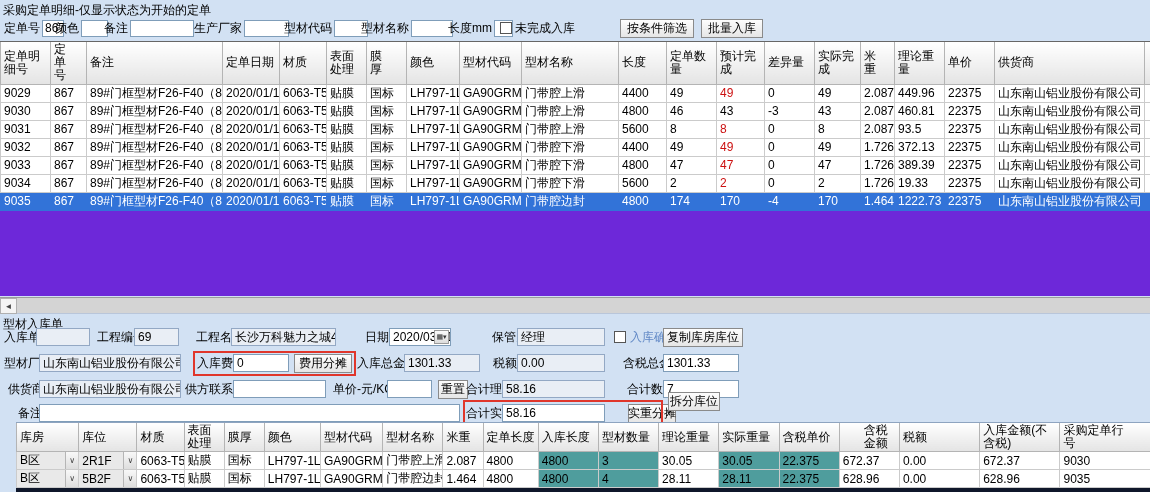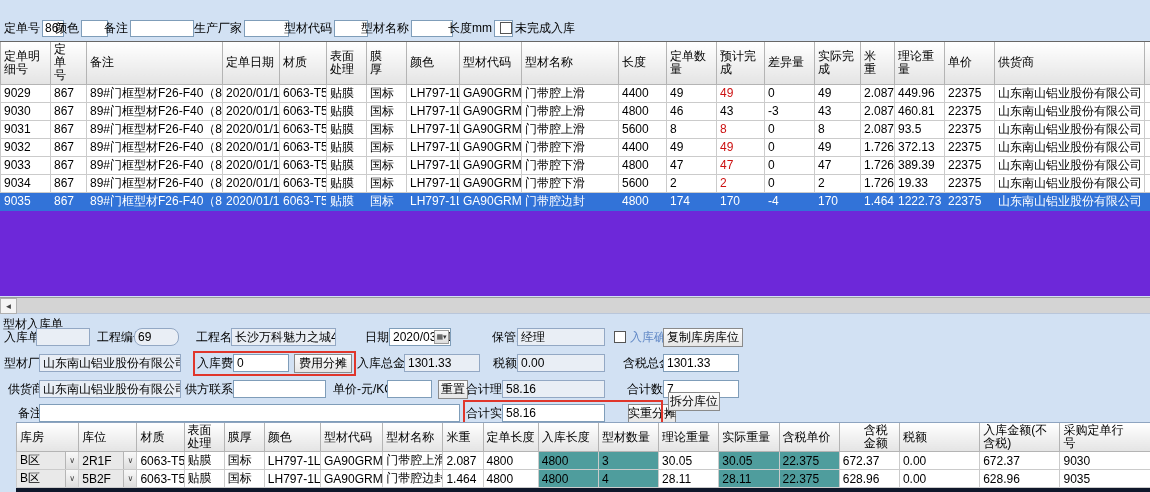--- a/index.html
+++ b/index.html
@@ -92,20 +92,21 @@
   position:absolute; right:0; top:0; width:13px; height:100%;
   background:linear-gradient(#f8f8f8,#dedede); border-left:1px solid #b5b5b5;
   font-size:8px; color:#444; display:flex; align-items:center; justify-content:center;
 }
 </style>
 </head>
 <body>
 
 <div id="stage">
 
+  <div class="app-title">采购定单明细-仅显示状态为开始的定单</div>
 
   <div id="filter-row">
     <div class="f-item" style="left:4px;">
       <span class="f-lbl">定单号</span>
       <span class="f-in" style="width:22px;">867</span>
     </div>
     <div class="f-item" style="left:55px;">
       <span class="f-lbl">颜色</span>
       <span class="f-in" style="width:27px;"></span>
     </div>
@@ -125,20 +126,24 @@
       <span class="f-lbl">型材名称</span>
       <span class="f-in" style="width:42px;"></span>
     </div>
     <div class="f-item" style="left:448px;">
       <span class="f-lbl">长度mm</span>
       <span class="f-in" style="width:19px;"></span>
     </div>
     <div class="f-item" style="left:500px;">
       <span class="cb"></span>
       <span style="margin-left:3px;">未完成入库</span>
+    </div>
+    <div class="f-item" style="left:620px;">
+      <span class="btn">按条件筛选</span>
+      <span class="btn" style="margin-left:7px;">批量入库</span>
     </div>
   </div>
 
   <div id="order-wrap">
     <table id="order-table">
       <thead>
           <tr>
             <th style="width: 50px;">定单明
 细号</th>
             <th style="width: 36px;">定
@@ -333,21 +338,21 @@
   <div id="hscroll">
     <span class="arrow">◄</span>
   </div>
 
   <div id="panel">
     <div class="p-title">型材入库单</div>
 
     <div class="lbl" style="left:4px;top:13px;">入库单号</div>
     <div class="fld ro" style="left:36px;top:13px;width:54px;"></div>
     <div class="lbl" style="left:97px;top:13px;">工程编号</div>
-    <div class="fld ro" style="left:134px;top:13px;width:45px;border-radius:8px;">69</div>
+    <div class="fld ro" style="left:134px;top:13px;width:45px;">69</div>
     <div class="lbl" style="left:196px;top:13px;">工程名称</div>
     <div class="fld ro" style="left:231px;top:13px;width:105px;">长沙万科魅力之城4.2期</div>
     <div class="lbl" style="left:365px;top:13px;">日期</div>
     <div class="fld date" style="left:389px;top:13px;width:62px;">
       <span>2020/03/31</span>
       <span class="dbtn">▦▾</span>
     </div>
     <div class="lbl" style="left:492px;top:13px;">保管员</div>
     <div class="fld ro" style="left:517px;top:13px;width:88px;">经理</div>
     <span class="cb" style="position:absolute;left:614px;top:16px;"></span>

